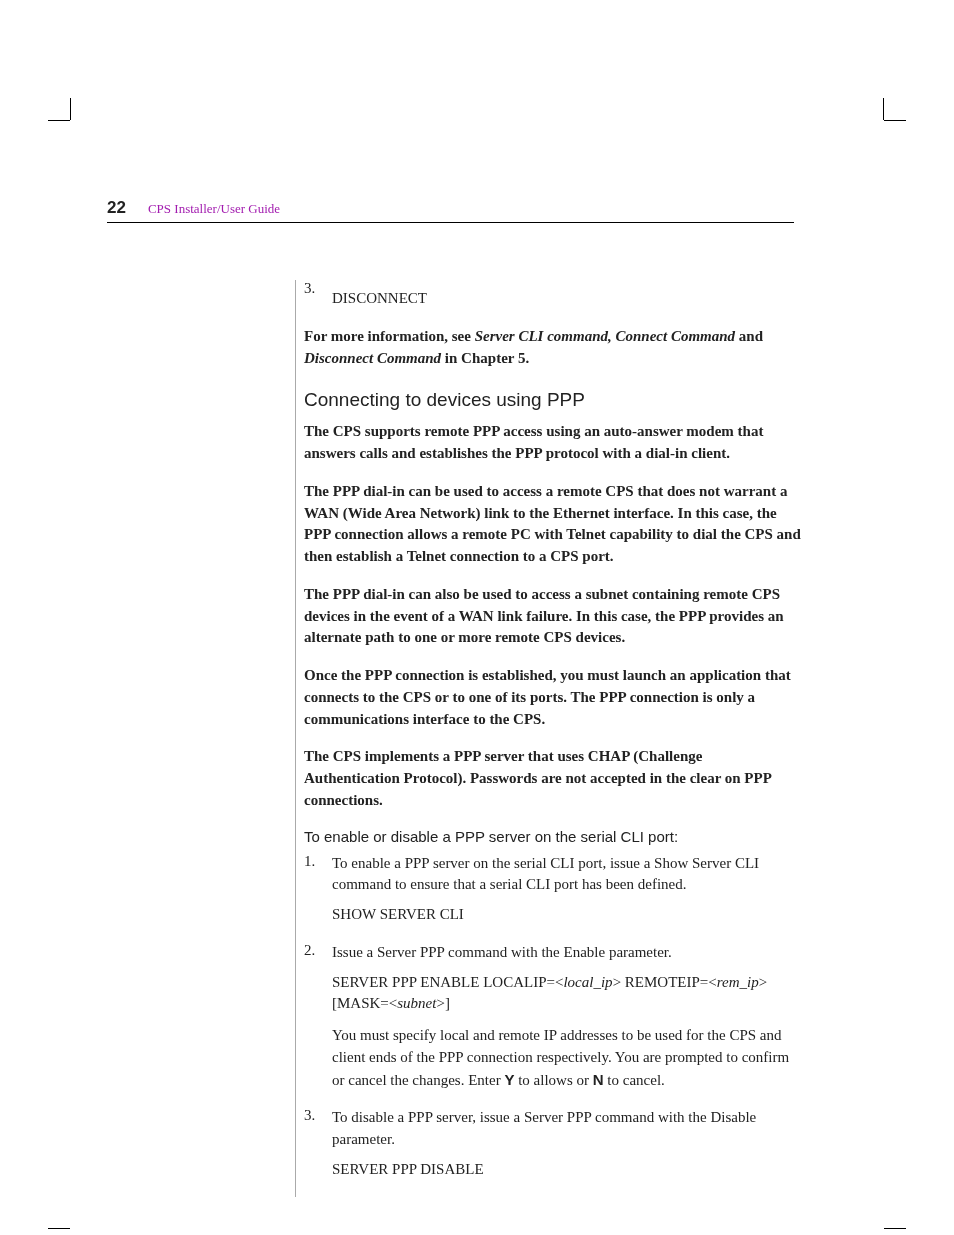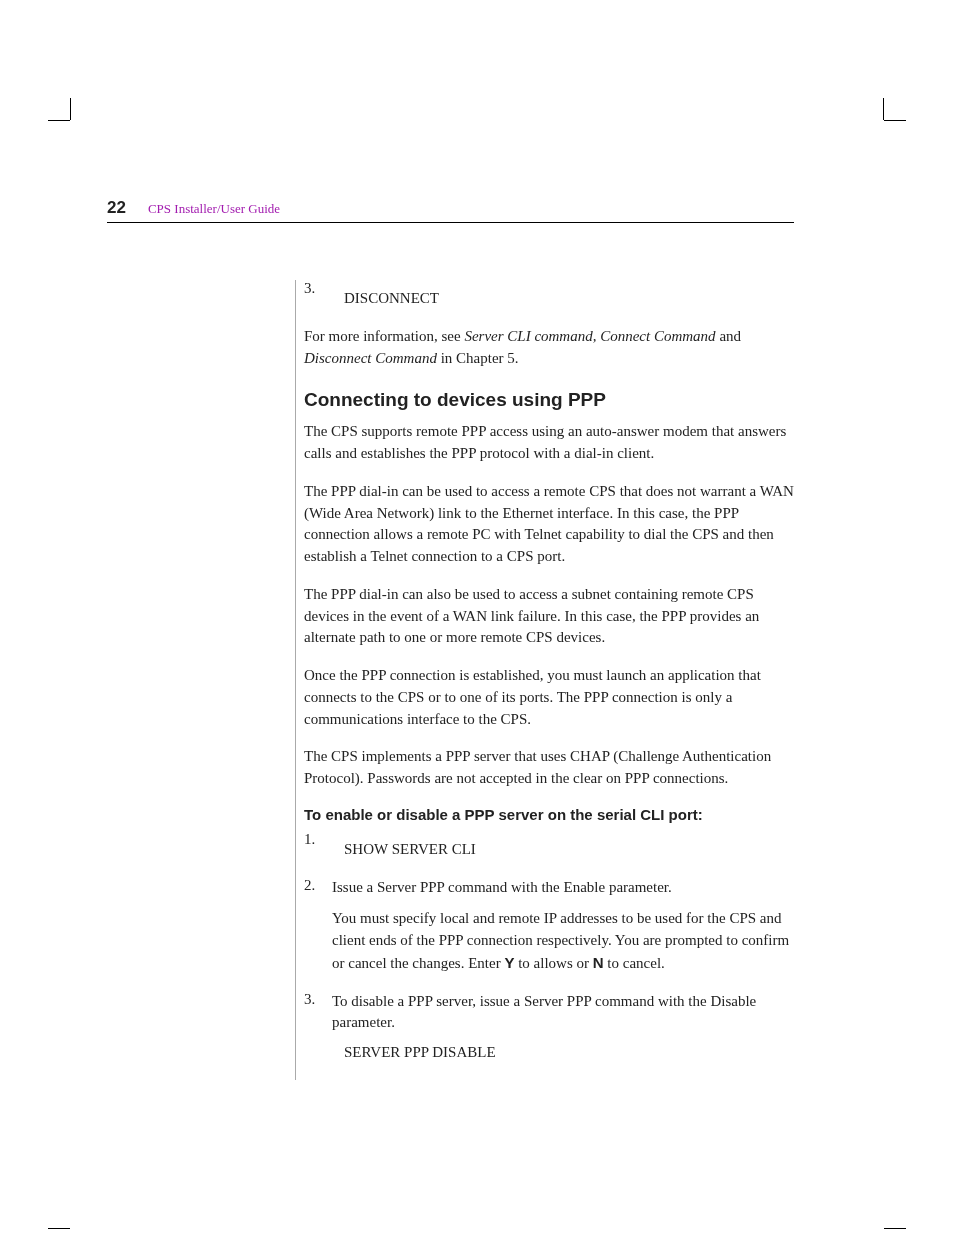--- a/index.html
+++ b/index.html
@@ -80,36 +80,36 @@
   }
   .ol-body {
     flex: 1;
     font-size: 15px;
     line-height: 1.45;
   }
   .cmd {
     font-size: 15px;
     margin-top: 8px;
     margin-bottom: 10px;
-    margin-left: 12px;
   }
   .para {
     font-size: 15px;
     line-height: 1.45;
     margin: 0 0 16px 8px;
+    font-weight: bold;
   }
   .h2 {
     font-family: "Arial", "Helvetica", sans-serif;
-    font-weight: bold;
+    font-weight: normal;
     font-size: 19px;
     margin: 20px 0 10px 8px;
   }
   .h3 {
     font-family: "Arial", "Helvetica", sans-serif;
-    font-weight: bold;
+    font-weight: normal;
     font-size: 15px;
     margin: 16px 0 8px 8px;
   }
   em { font-style: italic; }
   .boldsans { font-family: "Arial", "Helvetica", sans-serif; font-weight: bold; }
   .sub-para {
     margin-top: 10px;
     margin-bottom: 10px;
   }
 </style>
@@ -151,28 +151,32 @@
       <p class="para">The PPP dial-in can be used to access a remote CPS that does not warrant a WAN (Wide Area Network) link to the Ethernet interface. In this case, the PPP connection allows a remote PC with Telnet capability to dial the CPS and then establish a Telnet connection to a CPS port.</p>
       <p class="para">The PPP dial-in can also be used to access a subnet containing remote CPS devices in the event of a WAN link failure. In this case, the PPP provides an alternate path to one or more remote CPS devices.</p>
       <p class="para">Once the PPP connection is established, you must launch an application that connects to the CPS or to one of its ports. The PPP connection is only a communications interface to the CPS.</p>
       <p class="para">The CPS implements a PPP server that uses CHAP (Challenge Authentication Protocol). Passwords are not accepted in the clear on PPP connections.</p>
 
       <div class="h3">To enable or disable a PPP server on the serial CLI port:</div>
 
       <div class="ol-item">
         <div class="ol-num">1.</div>
         <div class="ol-body">
+          <span>To enable a PPP server on the serial CLI port, issue a Show Server CLI command to ensure that a serial CLI port has been defined.</span>
           <div class="cmd">SHOW SERVER CLI</div>
         </div>
       </div>
 
       <div class="ol-item">
         <div class="ol-num">2.</div>
         <div class="ol-body">
           <span>Issue a Server PPP command with the Enable parameter.</span>
+          <div class="cmd">
+            <span>SERVER PPP ENABLE LOCALIP=&lt;</span><em>local_ip</em><span>&gt; REMOTEIP=&lt;</span><em>rem_ip</em><span>&gt; [MASK=&lt;</span><em>subnet</em><span>&gt;]</span>
+          </div>
           <div class="sub-para">
             <span>You must specify local and remote IP addresses to be used for the CPS and client ends of the PPP connection respectively. You are prompted to confirm or cancel the changes. Enter </span><span class="boldsans">Y</span><span> to allows or </span><span class="boldsans">N</span><span> to cancel.</span>
           </div>
         </div>
       </div>
 
       <div class="ol-item">
         <div class="ol-num">3.</div>
         <div class="ol-body">
           <span>To disable a PPP server, issue a Server PPP command with the Disable parameter.</span>

